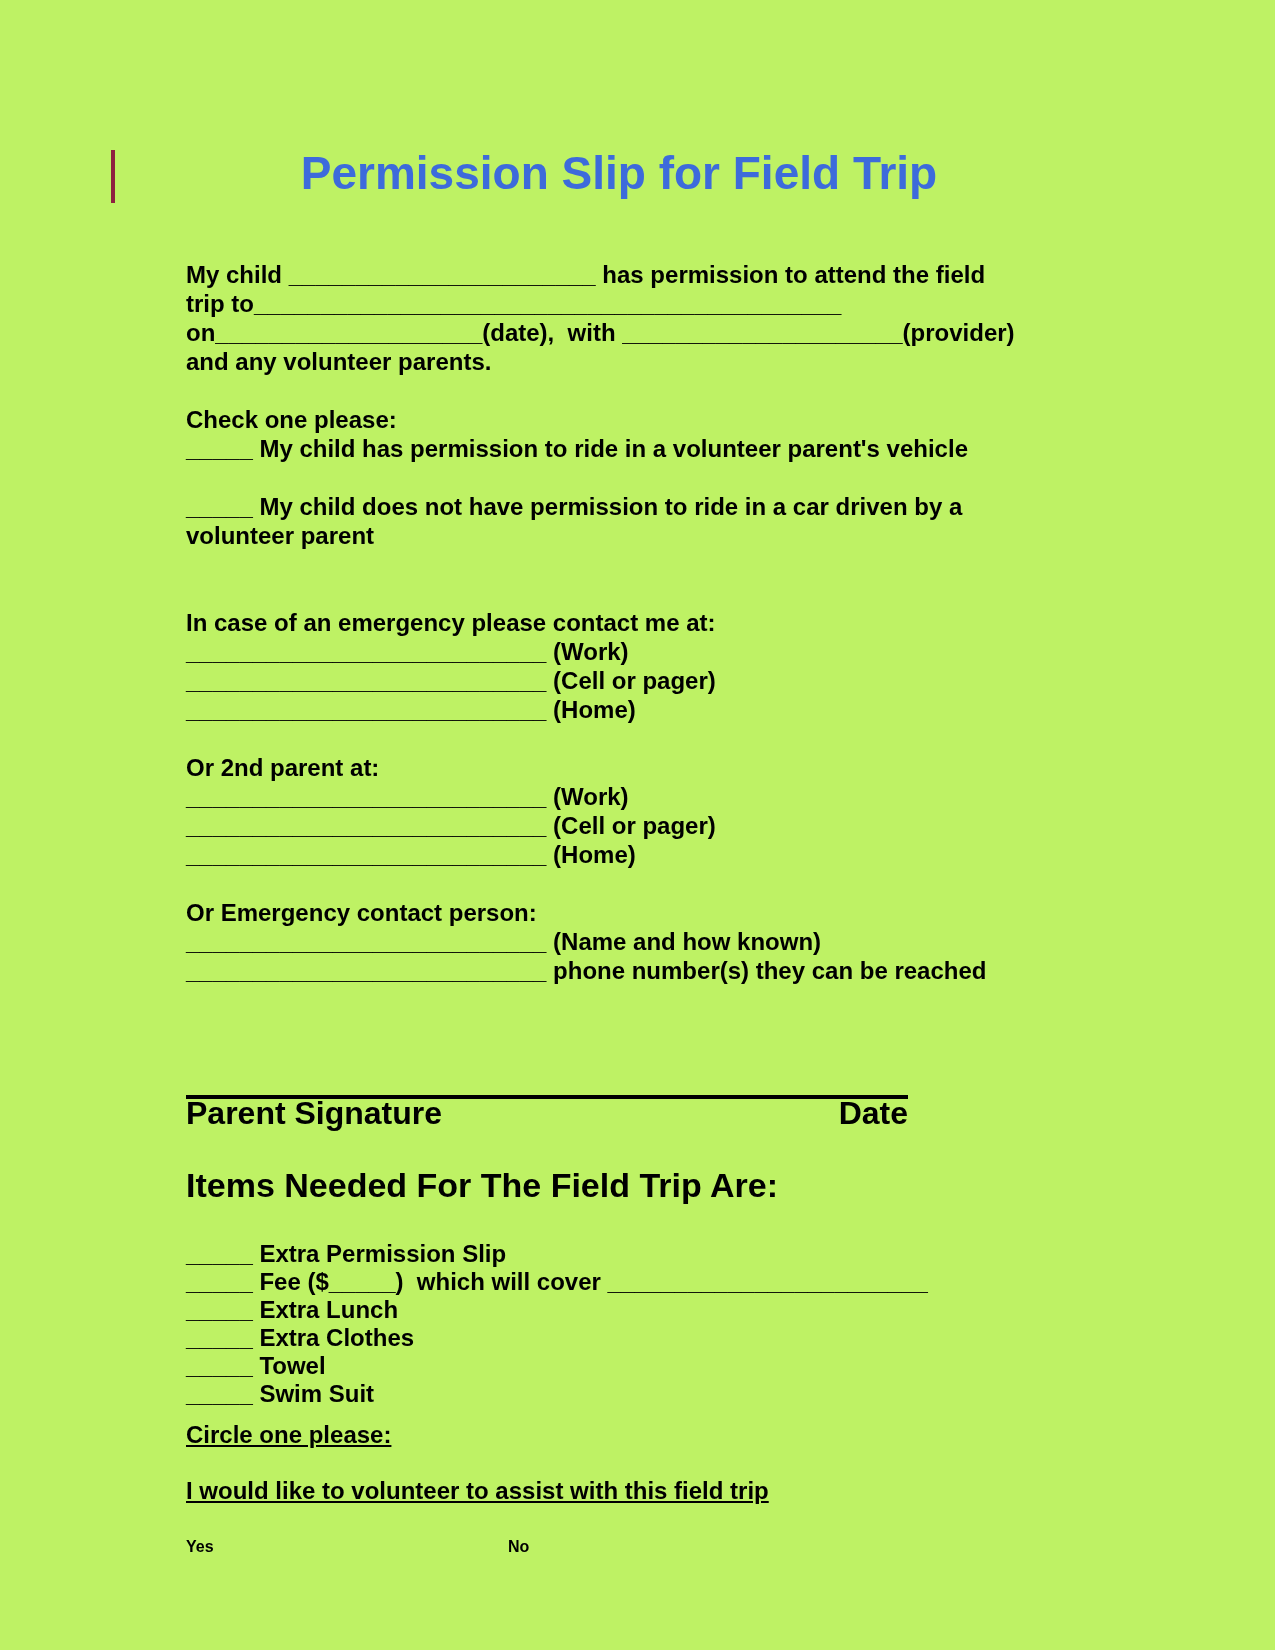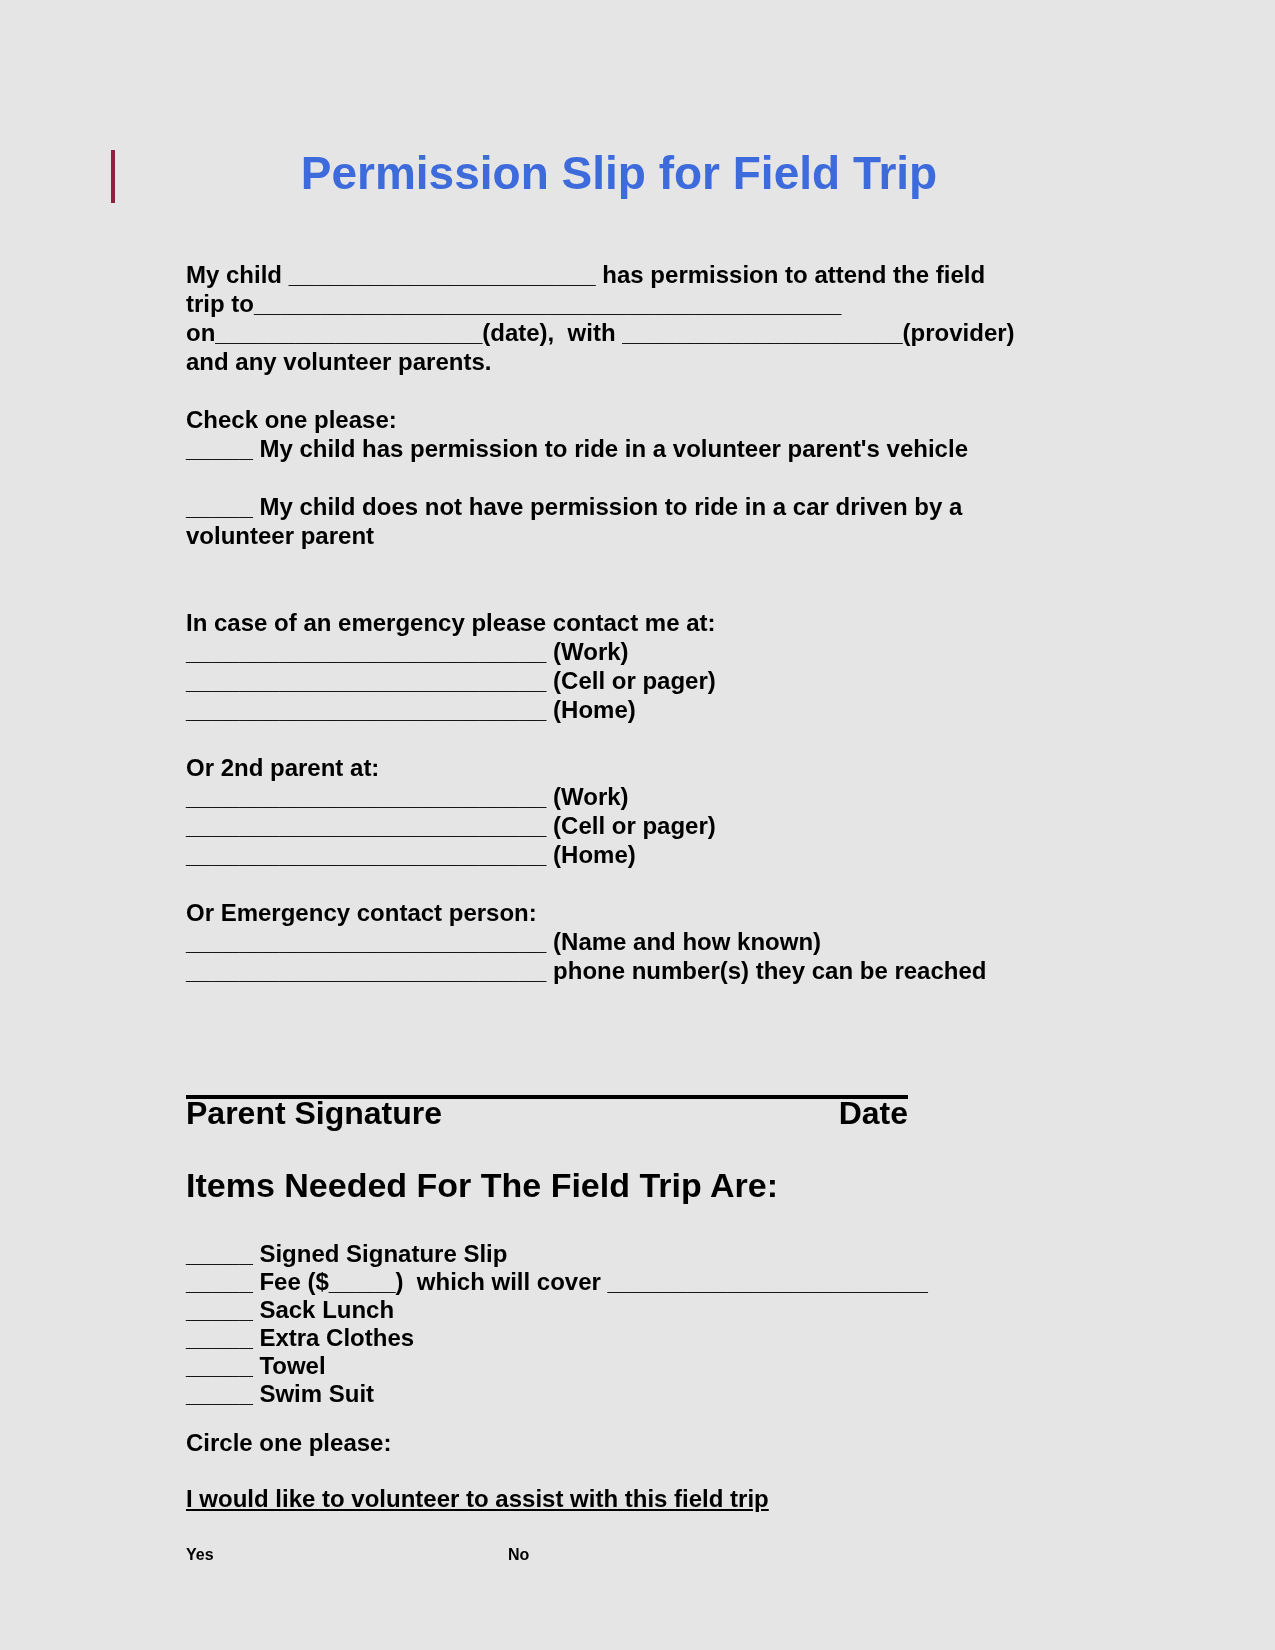--- a/index.html
+++ b/index.html
@@ -1,20 +1,20 @@
 <!DOCTYPE html>
 <html><head>
 <meta charset="utf-8">
 <style>
   html, body { margin: 0; padding: 0; background: #ffffff; }
   .page {
     position: relative;
     width: 1275px;
     height: 1650px;
-    background: #e5e5e5;
+    background: #bef264;
     font-family: "Liberation Sans", sans-serif;
     font-weight: bold;
     color: #000000;
     overflow: hidden;
   }
   .revision-marker {
     position: absolute;
     left: 111px;
     top: 150px;
     width: 4px;
@@ -59,21 +59,21 @@
   }
   .sig-labels span { white-space: pre; }
   .items-heading {
     margin-top: 36px;
     font-size: 34px;
     line-height: 42px;
     white-space: pre;
   }
   .items-list { margin-top: 34px; }
   .items-list .para { line-height: 28px; }
-  .circle-heading { margin-top: 20px; }
+  .circle-heading { margin-top: 12px; text-decoration: underline; }
   .volunteer-statement { margin-top: 27px; text-decoration: underline; }
   .yesno-row {
     margin-top: 27px;
     font-size: 16px;
     line-height: 29px;
   }
   .yes-label { display: inline-block; width: 322px; }
 </style>
 </head>
 <body>
@@ -112,23 +112,23 @@
 
     <div class="sig-line"></div>
     <div class="sig-labels">
       <span>Parent Signature</span>
       <span>Date</span>
     </div>
 
     <h2 class="para items-heading">Items Needed For The Field Trip Are:</h2>
 
     <div class="items-list">
-      <p class="para">_____ Signed Signature Slip</p>
+      <p class="para">_____ Extra Permission Slip</p>
       <p class="para">_____ Fee ($_____)  which will cover ________________________</p>
-      <p class="para">_____ Sack Lunch</p>
+      <p class="para">_____ Extra Lunch</p>
       <p class="para">_____ Extra Clothes</p>
       <p class="para">_____ Towel</p>
       <p class="para">_____ Swim Suit</p>
     </div>
 
     <p class="para circle-heading">Circle one please:</p>
     <p class="para volunteer-statement">I would like to volunteer to assist with this field trip</p>
 
     <div class="yesno-row">
       <span class="yes-label">Yes</span><span>No</span>

